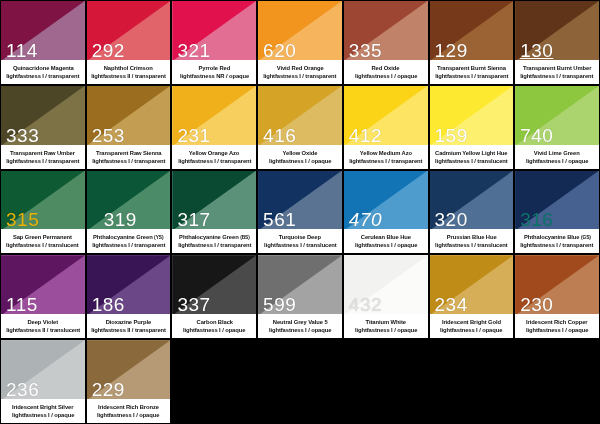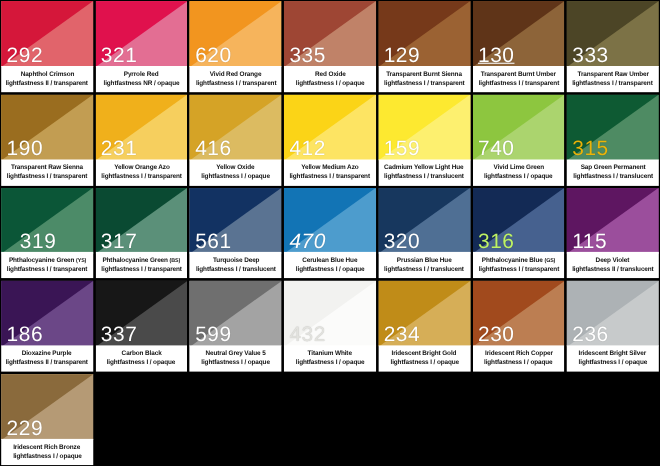--- a/index.html
+++ b/index.html
@@ -99,20 +99,31 @@
     letter-spacing: -0.1px;
     transform: scaleX(0.97);
   }
 </style>
 </head>
 <body>
 
 <div id="chart">
     <div class="swatch">
       <div class="tone">
+        <div class="light" style="background: rgb(160, 104, 142);"></div>
+        <div class="dark" style="background: rgb(126, 19, 68);"></div>
+      </div>
+      <div class="code" style="color: rgb(255, 255, 255);">114</div>
+      <div class="label">
+        <div class="nm">Quinacridone Magenta</div>
+        <div class="lf">lightfastness I / transparent</div>
+      </div>
+    </div>
+    <div class="swatch">
+      <div class="tone">
         <div class="light" style="background: rgb(225, 100, 107);"></div>
         <div class="dark" style="background: rgb(213, 23, 58);"></div>
       </div>
       <div class="code" style="color: rgb(255, 255, 255); text-align: right;">292</div>
       <div class="label">
         <div class="nm">Naphthol Crimson</div>
         <div class="lf">lightfastness II / transparent</div>
       </div>
     </div>
     <div class="swatch">
@@ -179,21 +190,21 @@
       <div class="label">
         <div class="nm">Transparent Raw Umber</div>
         <div class="lf">lightfastness I / transparent</div>
       </div>
     </div>
     <div class="swatch">
       <div class="tone">
         <div class="light" style="background: rgb(194, 157, 82);"></div>
         <div class="dark" style="background: rgb(154, 109, 31);"></div>
       </div>
-      <div class="code" style="color: rgb(255, 255, 255);">190</div>
+      <div class="code" style="color: rgb(255, 255, 255);">253</div>
       <div class="label">
         <div class="nm">Transparent Raw Sienna</div>
         <div class="lf">lightfastness I / transparent</div>
       </div>
     </div>
     <div class="swatch">
       <div class="tone">
         <div class="light" style="background: rgb(246, 207, 94);"></div>
         <div class="dark" style="background: rgb(240, 176, 27);"></div>
       </div>
@@ -311,21 +322,21 @@
       <div class="label">
         <div class="nm">Prussian Blue Hue</div>
         <div class="lf">lightfastness I / translucent</div>
       </div>
     </div>
     <div class="swatch">
       <div class="tone">
         <div class="light" style="background: rgb(70, 97, 143);"></div>
         <div class="dark" style="background: rgb(19, 42, 85);"></div>
       </div>
-      <div class="code" style="color: #bef264;">316</div>
+      <div class="code" style="color: #0f766e;">316</div>
       <div class="label">
         <div class="nm">Phthalocyanine Blue <span class="paren">(GS)</span></div>
         <div class="lf">lightfastness I / transparent</div>
       </div>
     </div>
     <div class="swatch">
       <div class="tone">
         <div class="light" style="background: rgb(155, 78, 156);"></div>
         <div class="dark" style="background: rgb(94, 22, 97);"></div>
       </div>

